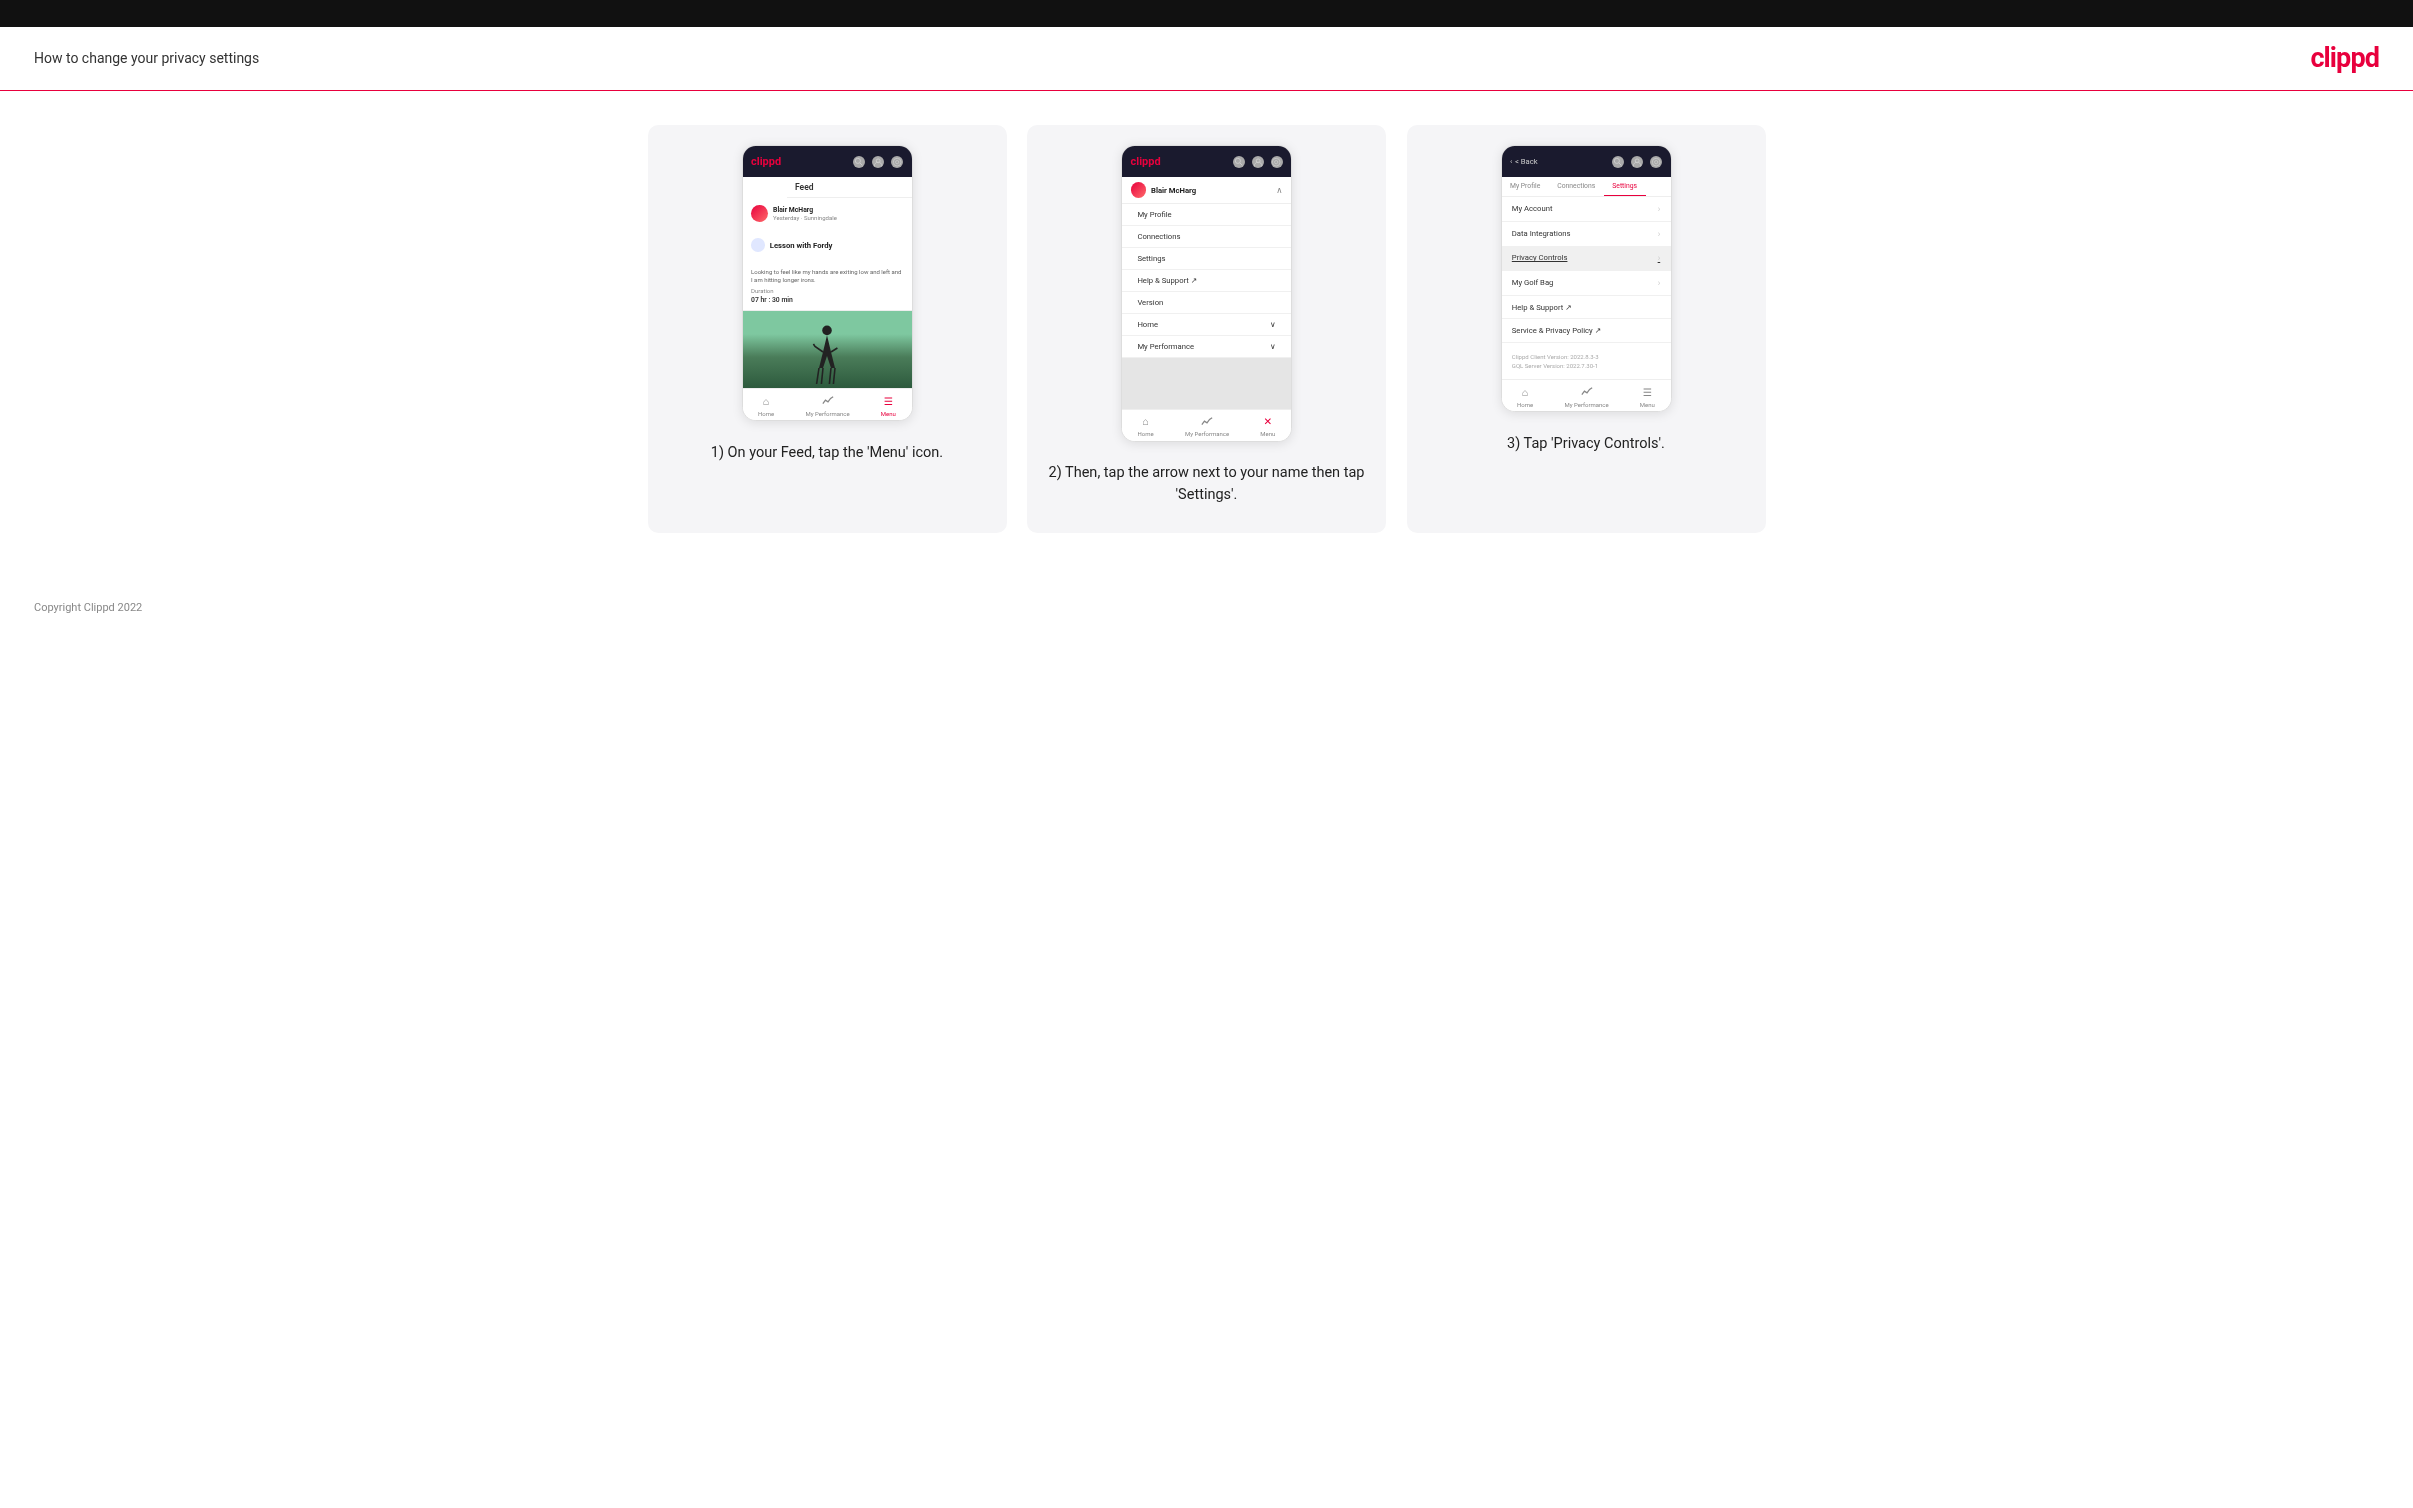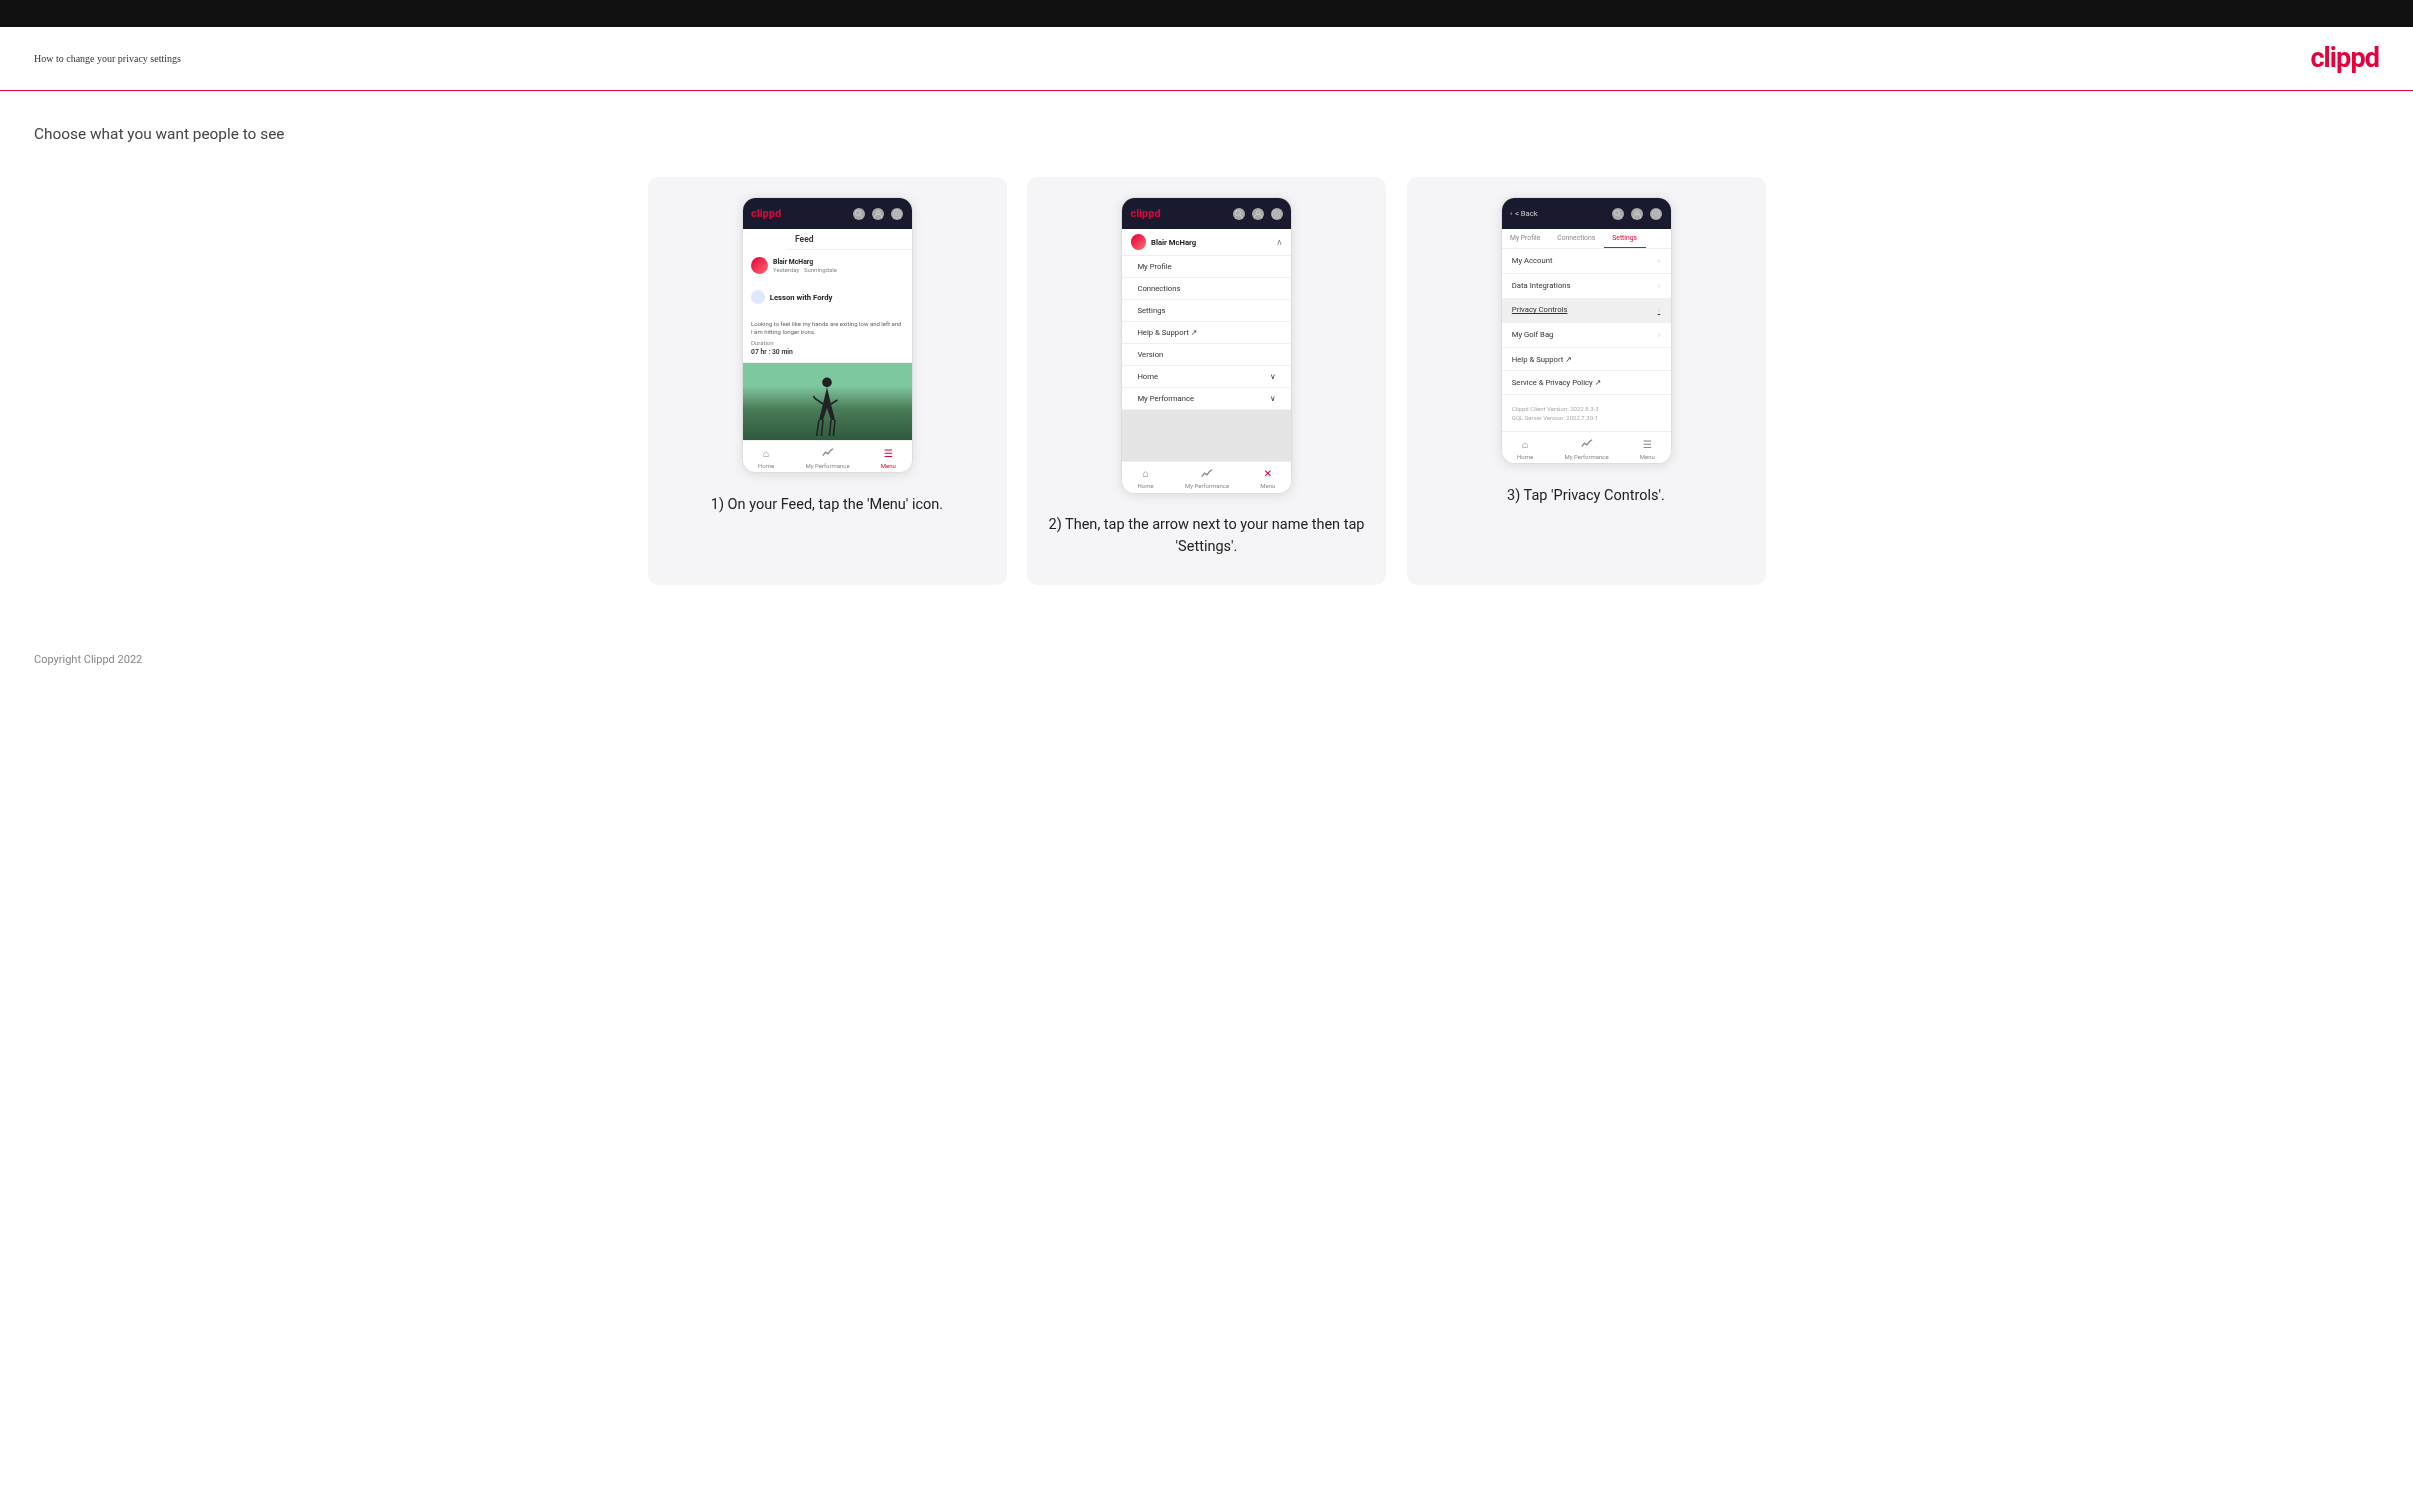--- a/index.html
+++ b/index.html
@@ -18,23 +18,22 @@
 
     
     .header {
       display: flex;
       align-items: center;
       justify-content: space-between;
       padding: 15.4px 34px;
       border-bottom: 1.7px solid #e8003d;
     }
     .header-title {
-      font-size: 10px;
+      font-size: 14px;
       color: #333;
-      font-family: Liberation Serif, serif;
     }
     .logo {
       font-size: 27px;
       font-weight: 700;
       color: #e8003d;
       letter-spacing: -0.9px;
     }
 
     
     .main {
@@ -344,21 +343,20 @@
 <body>
 
 <div class="top-bar"></div>
 
 <header class="header">
   <span class="header-title">How to change your privacy settings</span>
   <span class="logo">clippd</span>
 </header>
 
 <main class="main">
-  <p class="page-subtitle">Choose what you want people to see</p>
 
   <div class="steps-row">
 
     <div class="step-card">
       <div class="phone-mockup">
 
         <div class="phone-nav">
           <span class="phone-logo">clippd</span>
           <div class="phone-nav-icons">
             <div class="phone-nav-icon">

